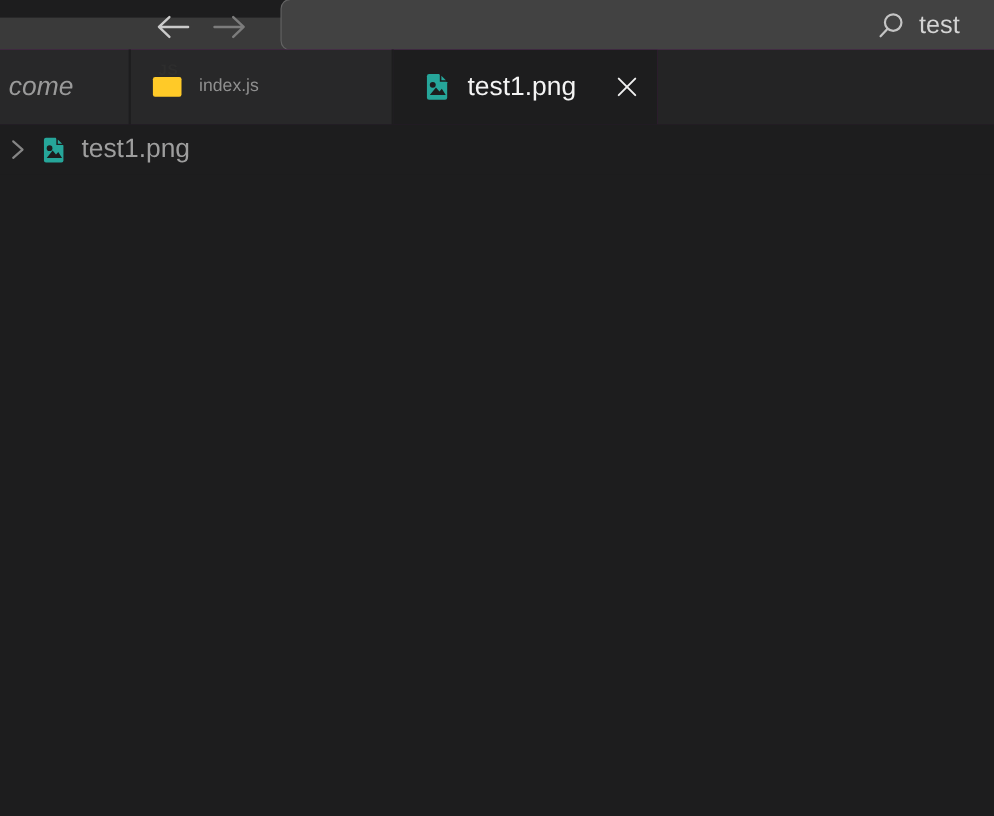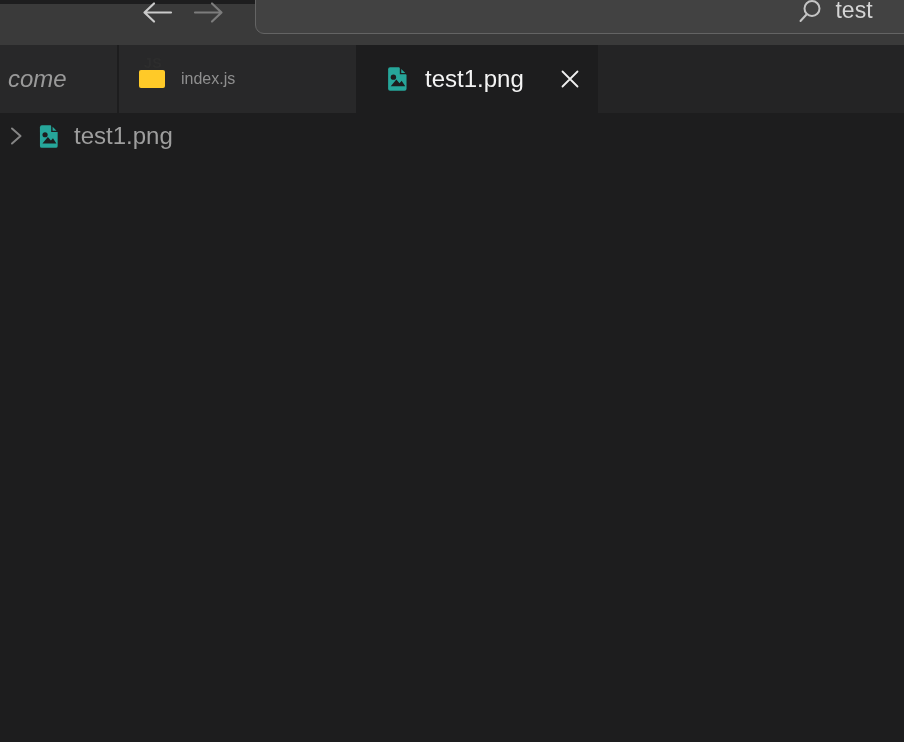--- a/index.html
+++ b/index.html
@@ -7,21 +7,21 @@
     width: 904px; height: 742px;
     position: relative;
     overflow: hidden;
     background: #1d1d1e;
     font-family: "Liberation Sans", sans-serif;
     -webkit-font-smoothing: antialiased;
   }
 
   
   .titlebar {
-    position: absolute; left: 0; top: 4px;
+    position: absolute; left: 0; top: 16px;
     width: 904px; height: 45px;
     background: #3a3a3a;
   }
   .nav-arrow { position: absolute; top: -3px; width: 34px; height: 26px; }
   .nav-back    { left: 140px; }
   .nav-forward { left: 192px; }
 
   .command-center {
     position: absolute;
     left: 255px; top: -17px;

